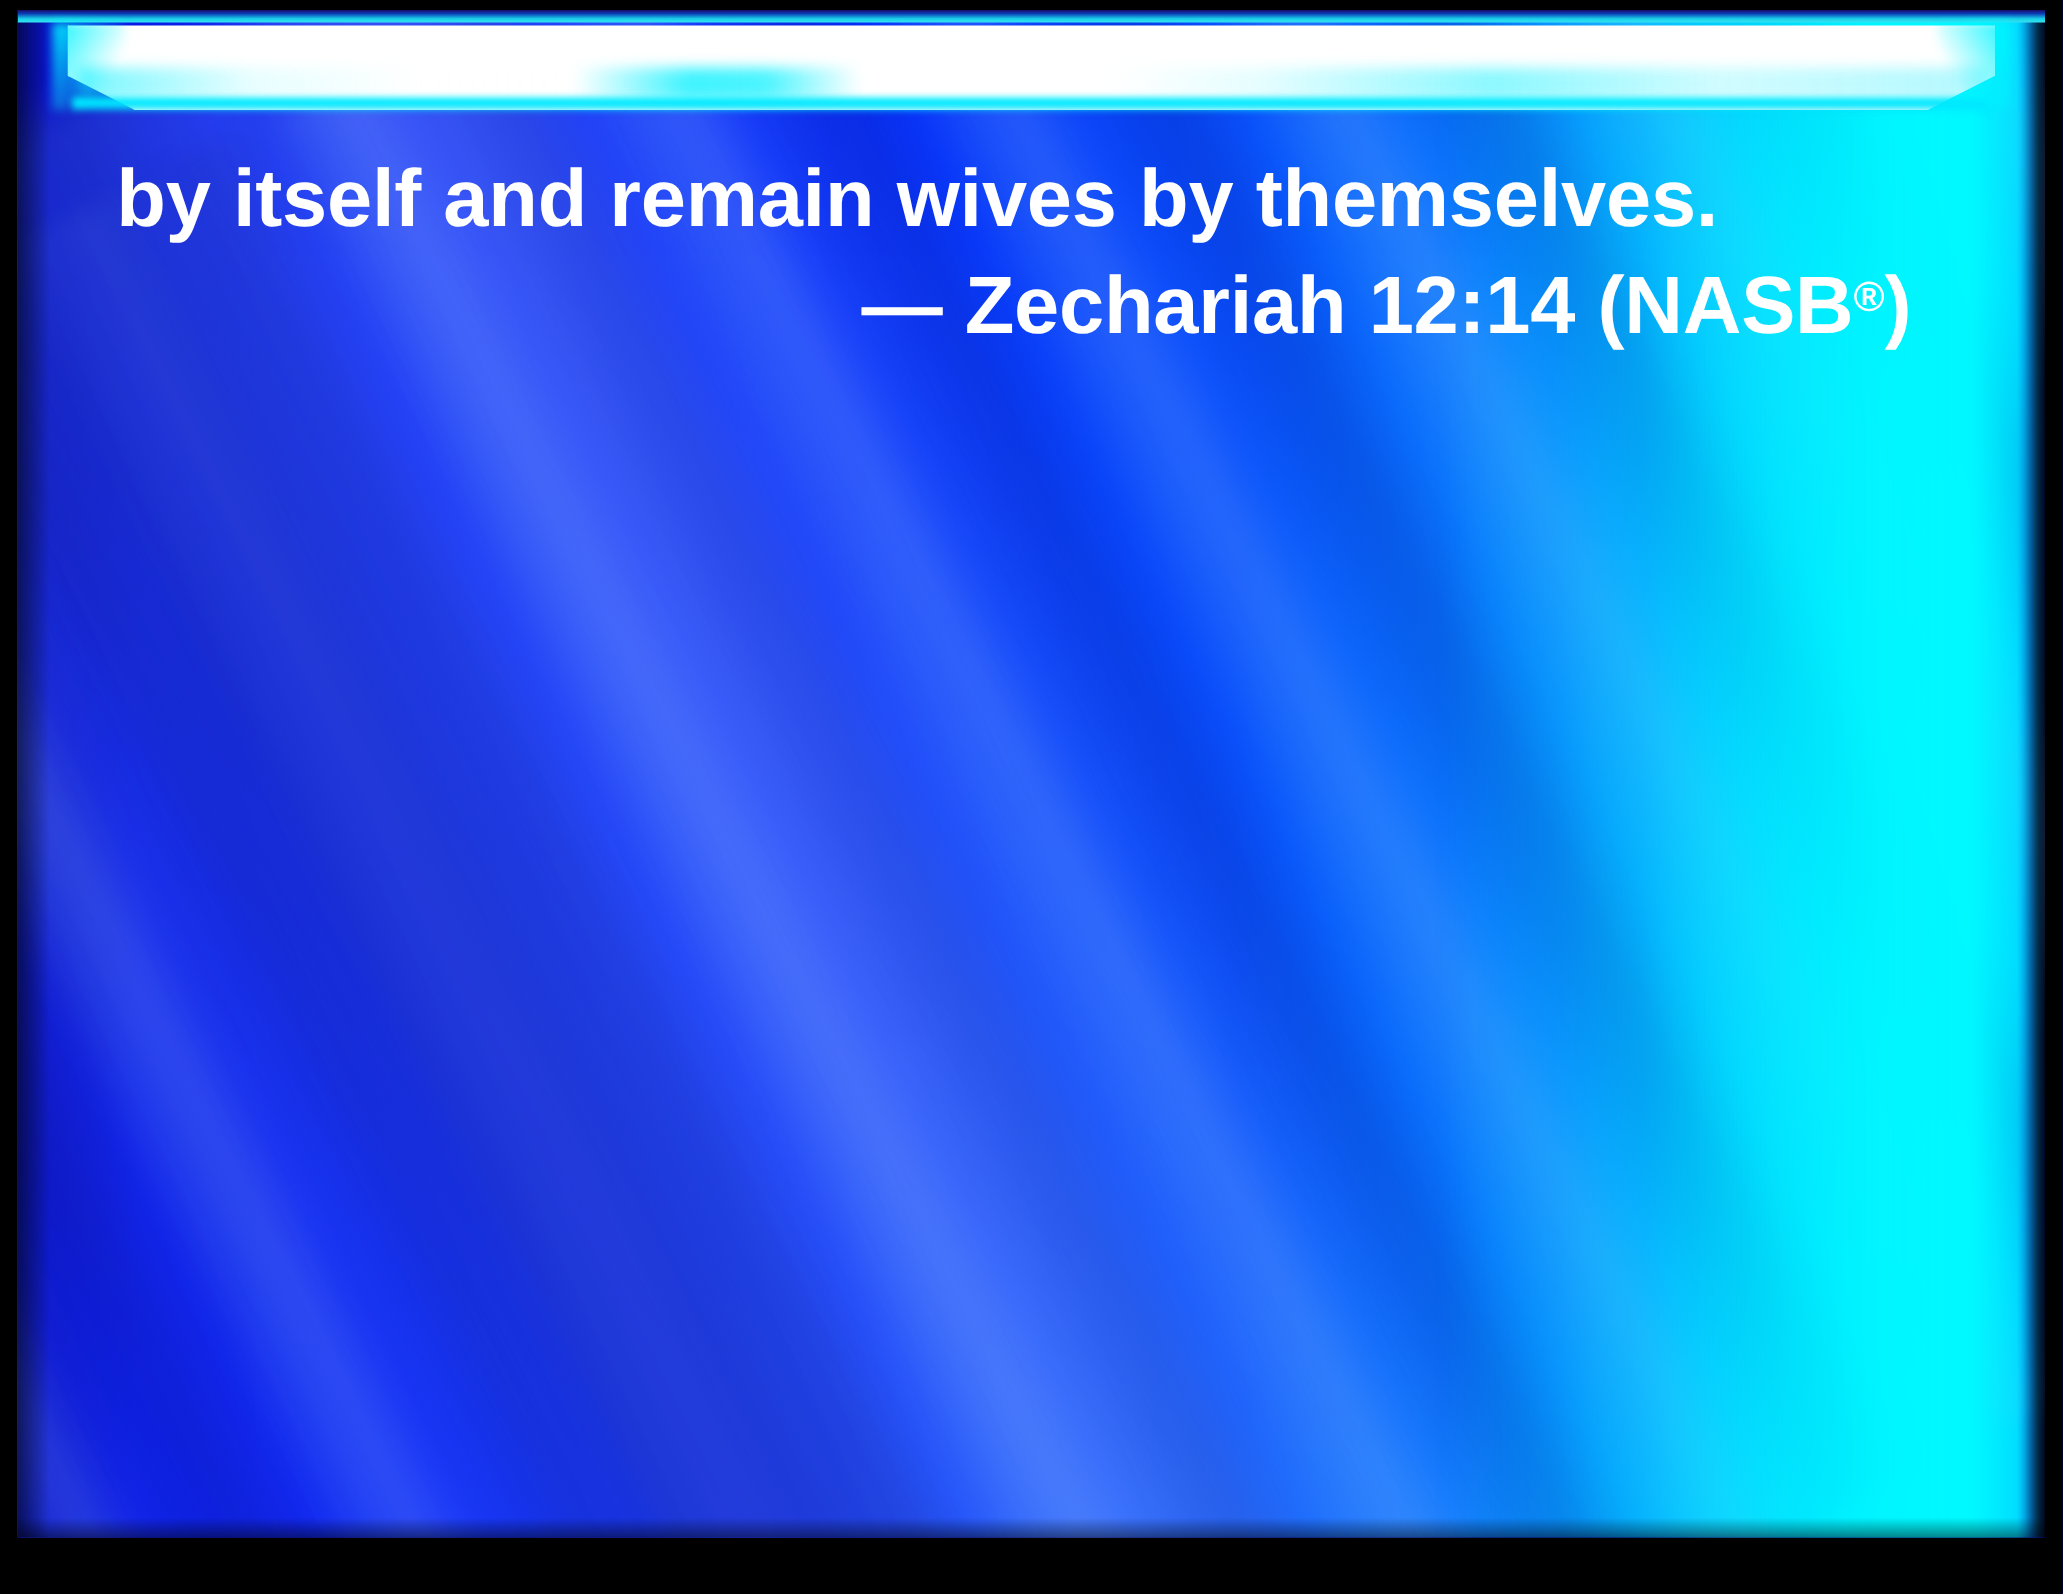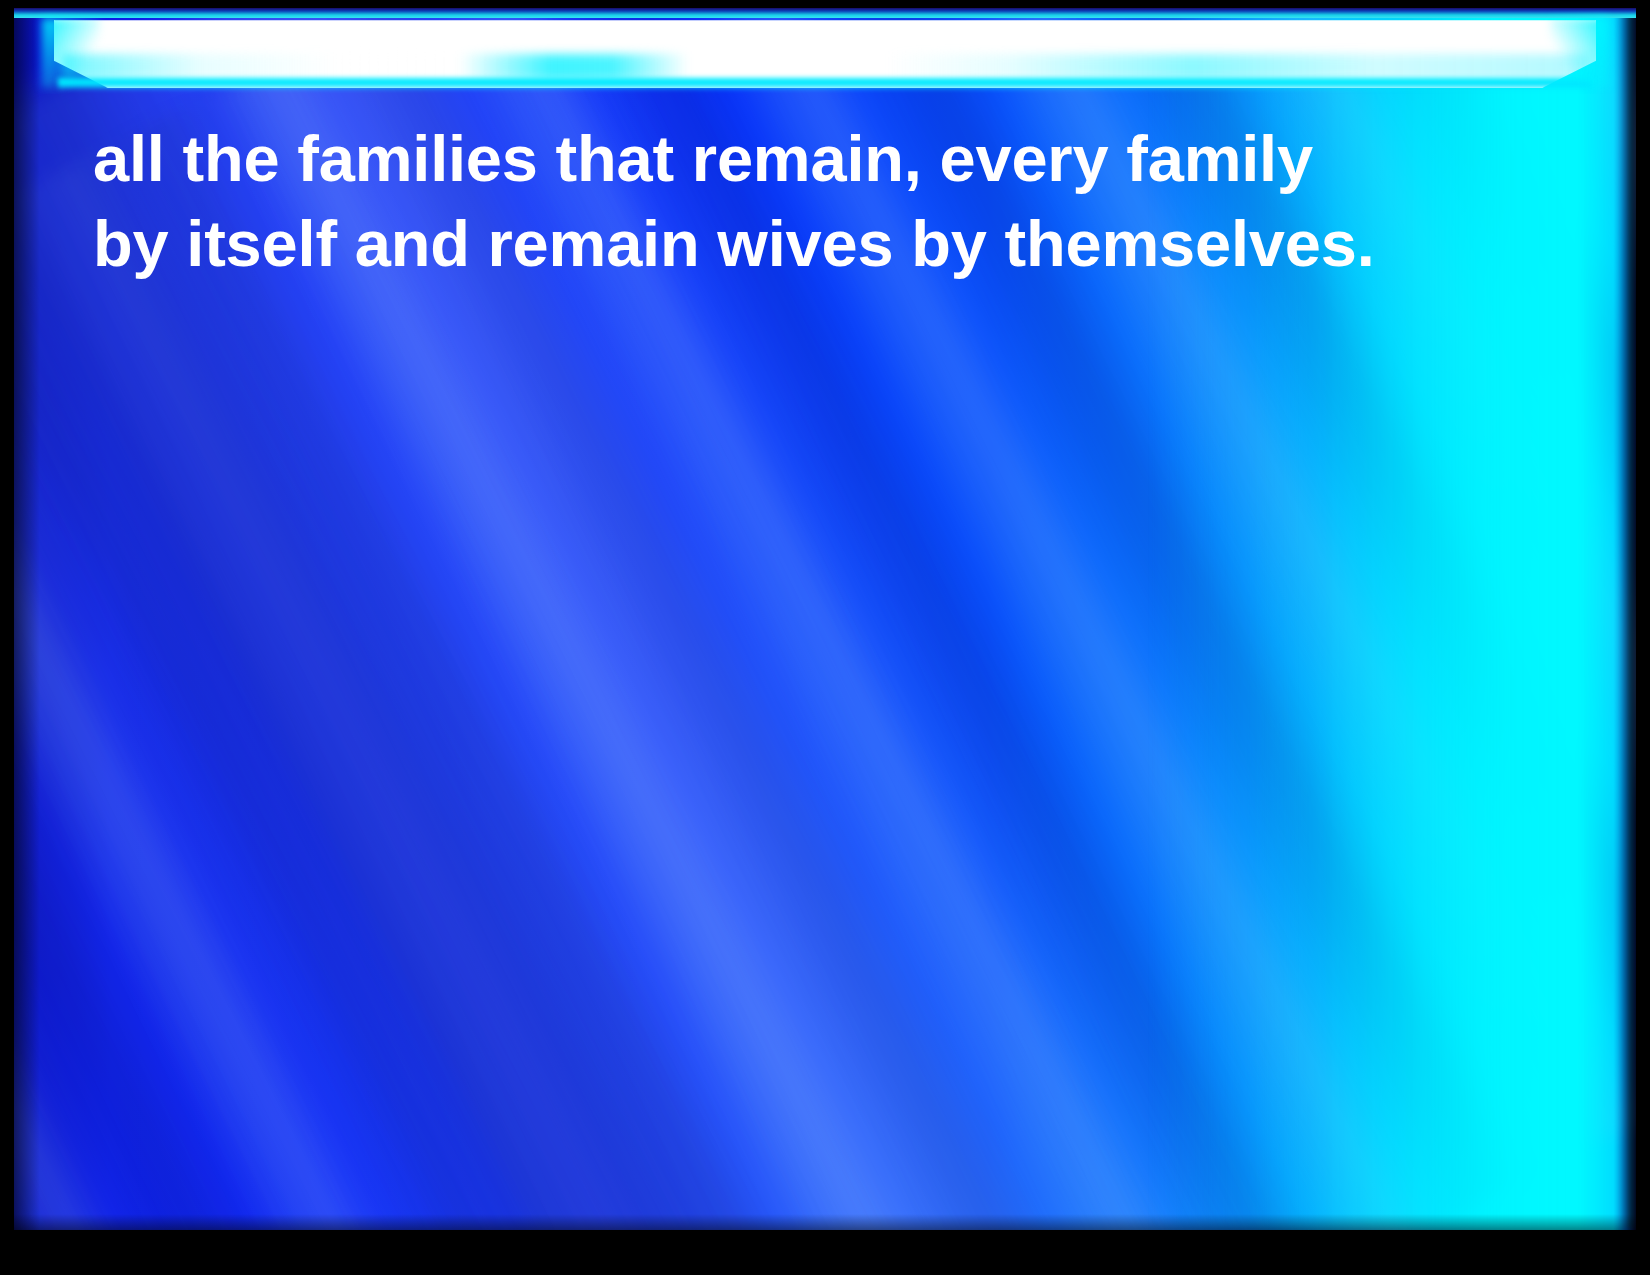--- a/index.html
+++ b/index.html
@@ -272,18 +272,18 @@
     <div class="top-banner">
       <div class="banner-thin-cyan"></div>
       <div class="banner-white"></div>
       <div class="banner-white-inner-cyan"></div>
       <div class="banner-bottom-cyan"></div>
       <div class="banner-cap-left"></div>
       <div class="banner-cap-right"></div>
     </div>
 
     <div class="verse-block">
-      <span class="verse-line">all the families that remain, every family</span>
       <span class="verse-line">by itself and remain wives by themselves.</span>
+      <span class="verse-citation"><span>—</span> <span>Zechariah 12:14</span> <span>(NASB</span><span class="reg-mark">®</span><span>)</span></span>
     </div>
 
   </div>
 </div>
 
 </body></html>

